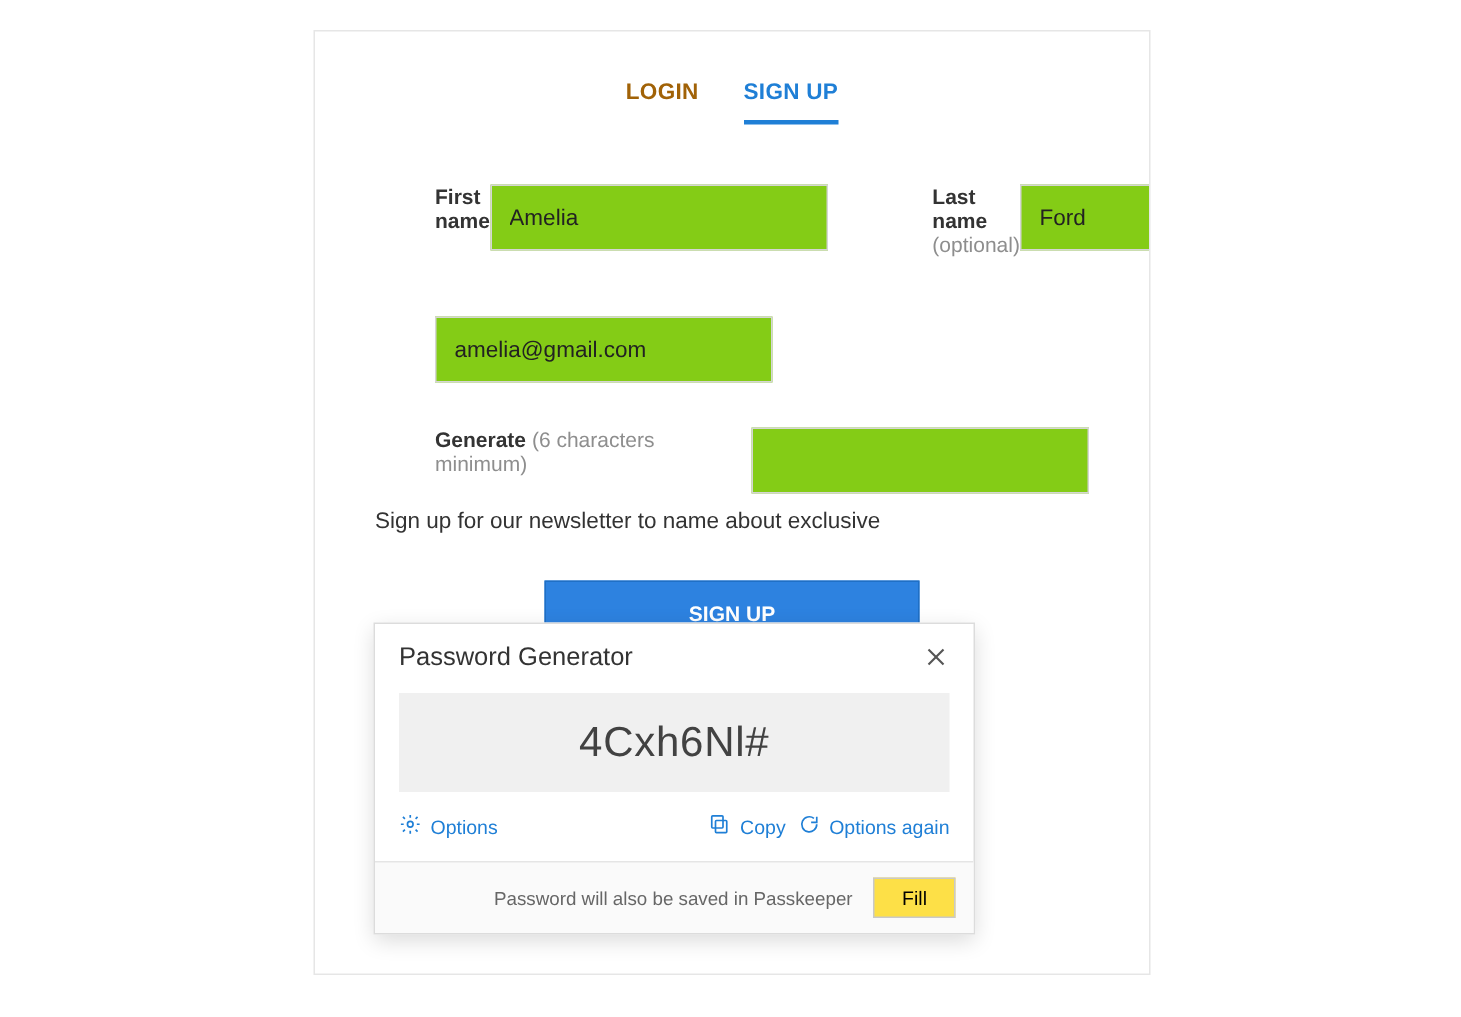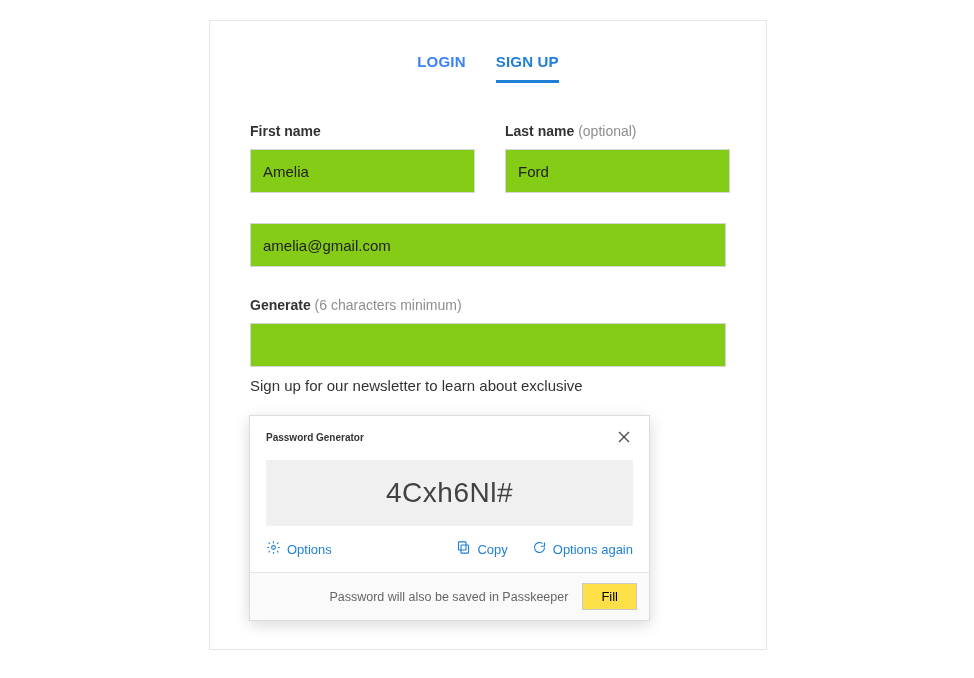--- a/index.html
+++ b/index.html
@@ -29,36 +29,36 @@
     gap: 30px;
     padding-top: 32px;
     margin-bottom: 40px;
   }
   .tab-item {
     font-weight: 700;
     font-size: 15px;
     letter-spacing: 0.2px;
     padding-bottom: 10px;
     border-bottom: 3px solid transparent;
-    color: #3b82f6;
+    color: #a16207;
     cursor: pointer;
   }
   .tab-item.active {
     color: #1f7fd6;
     border-bottom-color: #1f7fd6;
   }
   .row {
     display: flex;
     gap: 30px;
     margin-bottom: 30px;
   }
   .field {
     flex: 1;
     display: flex;
-    flex-direction: column;
+    margin-left: 40px;
   }
   .field.full { width: 100%; }
   label.field-label {
     font-size: 14px;
     font-weight: 600;
     color: #333;
     margin-bottom: 10px;
   }
   label .hint {
     font-weight: 400;
@@ -116,22 +116,22 @@
     font-size: 13px;
     color: #333;
   }
   .pg-header {
     display: flex;
     justify-content: space-between;
     align-items: center;
     padding: 12px 16px 8px 16px;
   }
   .pg-title {
-    font-weight: 700;
-    font-size: 10px;
+    font-weight: 400;
+    font-size: 17px;
   }
   .pg-close {
     width: 18px;
     height: 18px;
     display: flex;
     align-items: center;
     justify-content: center;
     cursor: pointer;
     color: #555;
   }
@@ -144,21 +144,21 @@
     justify-content: center;
     font-size: 28px;
     color: #424242;
     letter-spacing: 0.5px;
     font-family: "Segoe UI", Arial, sans-serif;
   }
   .pg-actions {
     display: flex;
     align-items: center;
     padding: 0 16px 14px 16px;
-    gap: 24px;
+    gap: 8px;
   }
   .pg-action {
     display: flex;
     align-items: center;
     gap: 6px;
     color: #1f7fd6;
     cursor: pointer;
     font-size: 13px;
   }
   .pg-action svg { stroke: #1f7fd6; }
@@ -219,21 +219,21 @@
     <div class="field full">
       <label class="field-label">
         <span>Generate</span>
         <span class="hint">(6 characters minimum)</span>
       </label>
       <input class="text-input" type="password" value="" style="">
     </div>
   </div>
 
   <div class="newsletter-area">
-    <span class="newsletter-label">Sign up for our newsletter to learn about exclusive</span>
+    <span class="newsletter-label">Sign up for our newsletter to name about exclusive</span>
   </div>
 
   <button class="signup-btn">SIGN UP</button>
 
   <div class="agree-line">
     <span>By signing up you agree to our </span><a>Privacy Policy</a>
   </div>
 </div>
 
 <div class="pg-popup">

